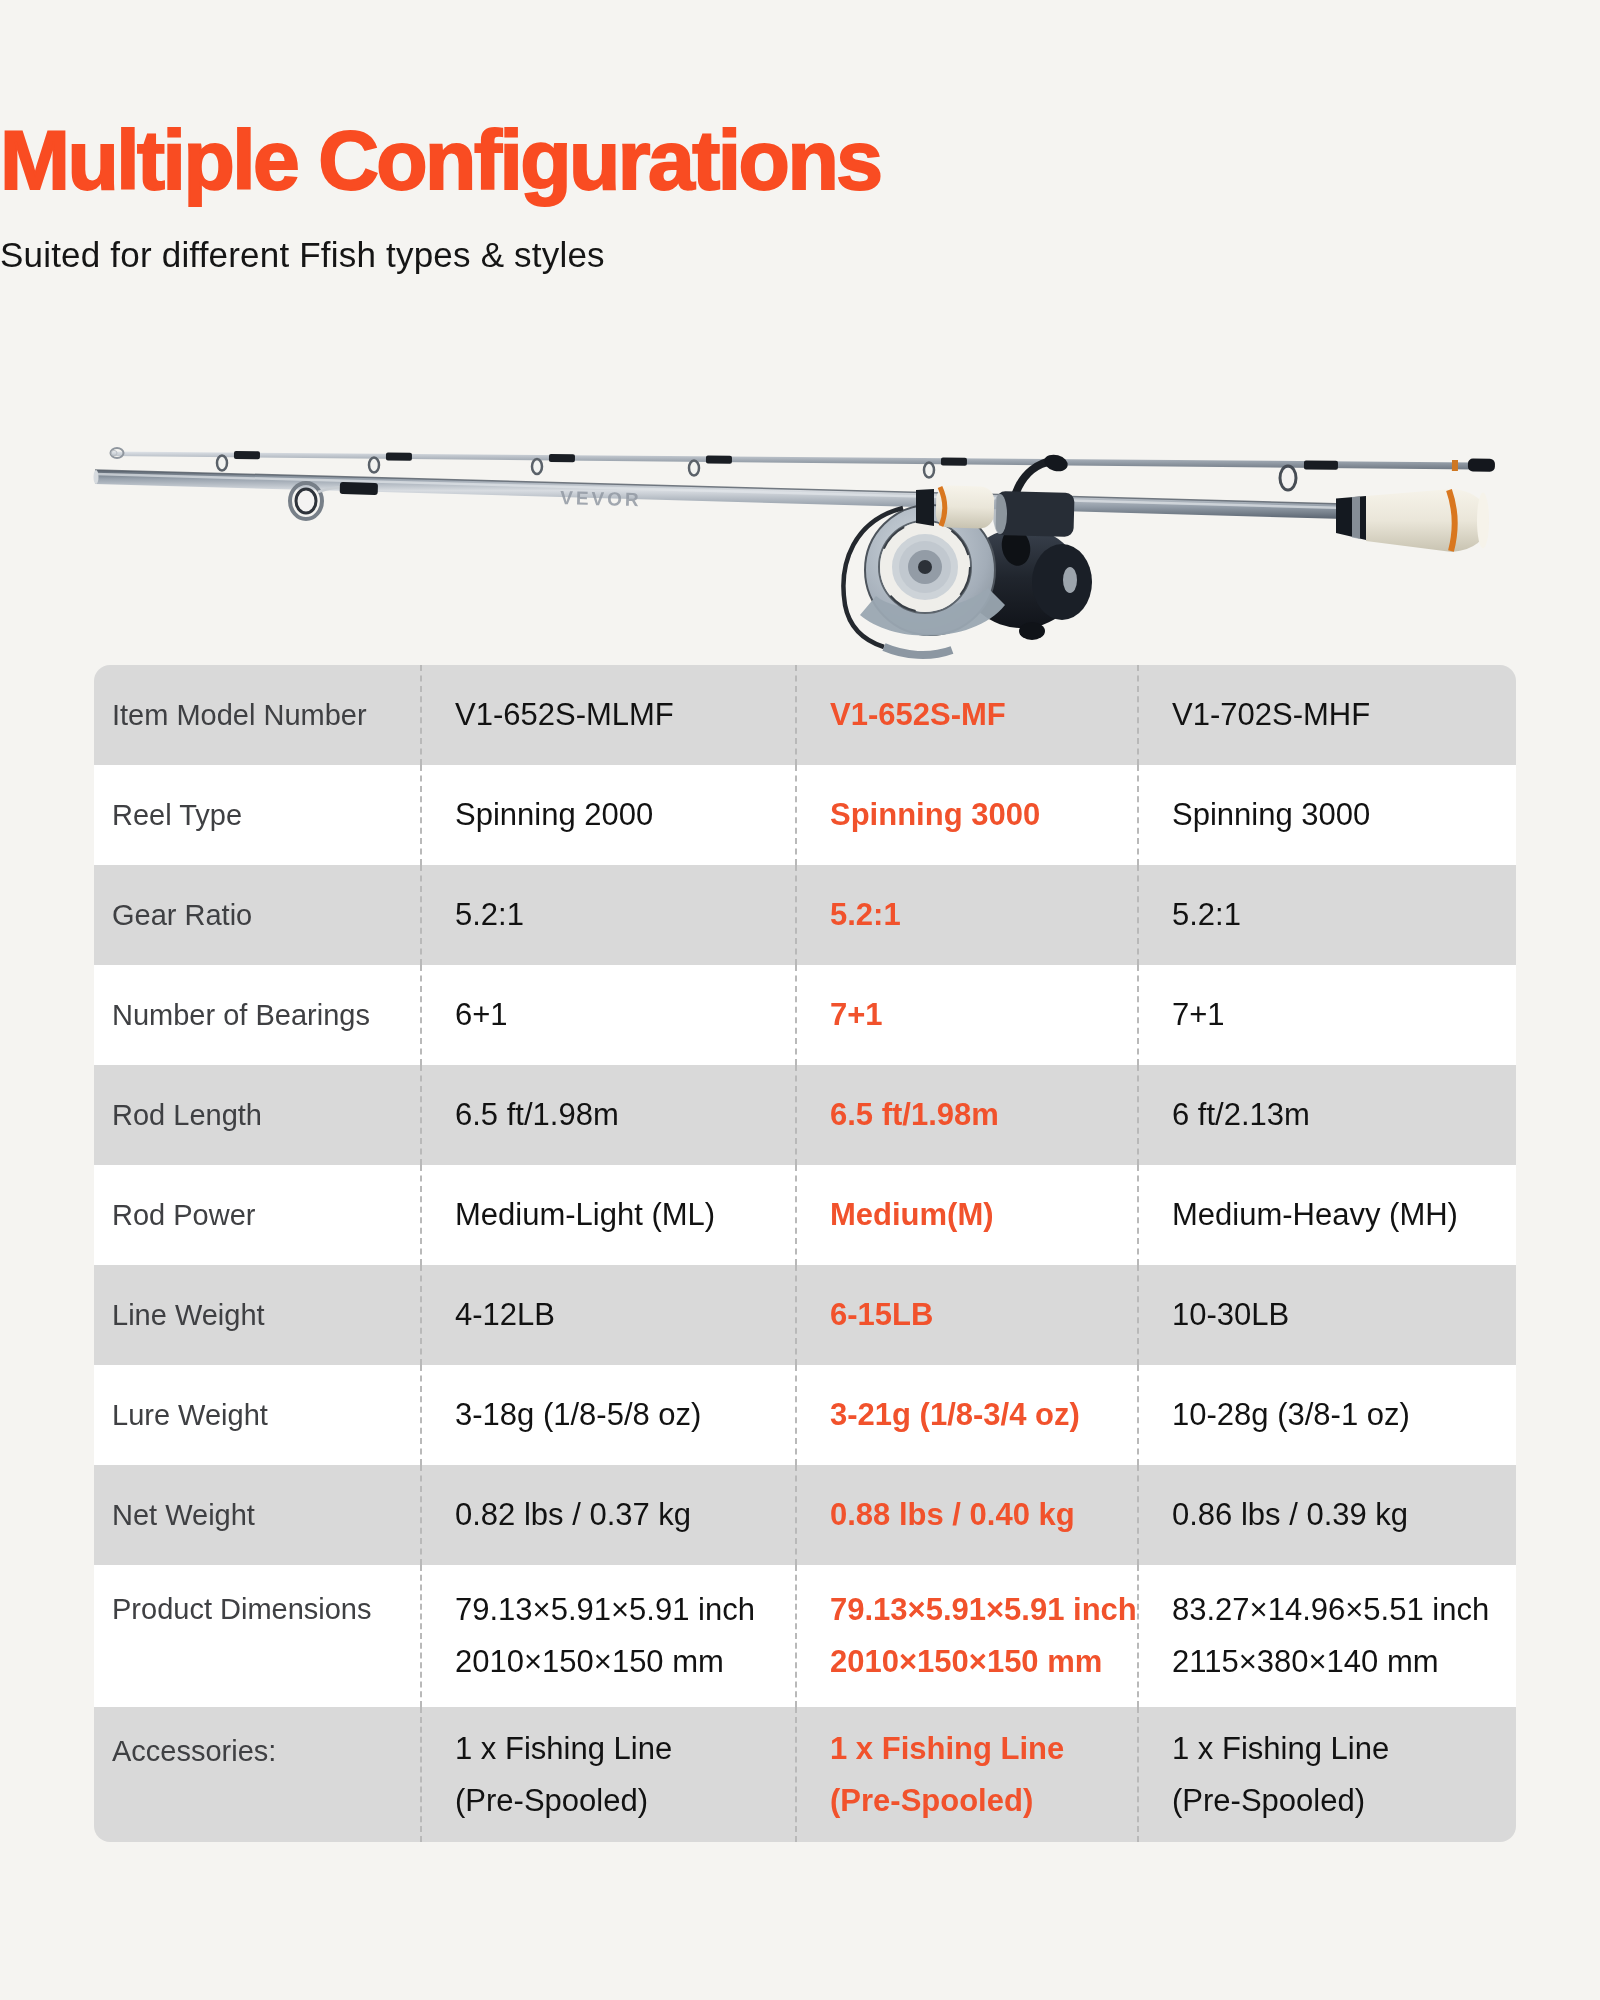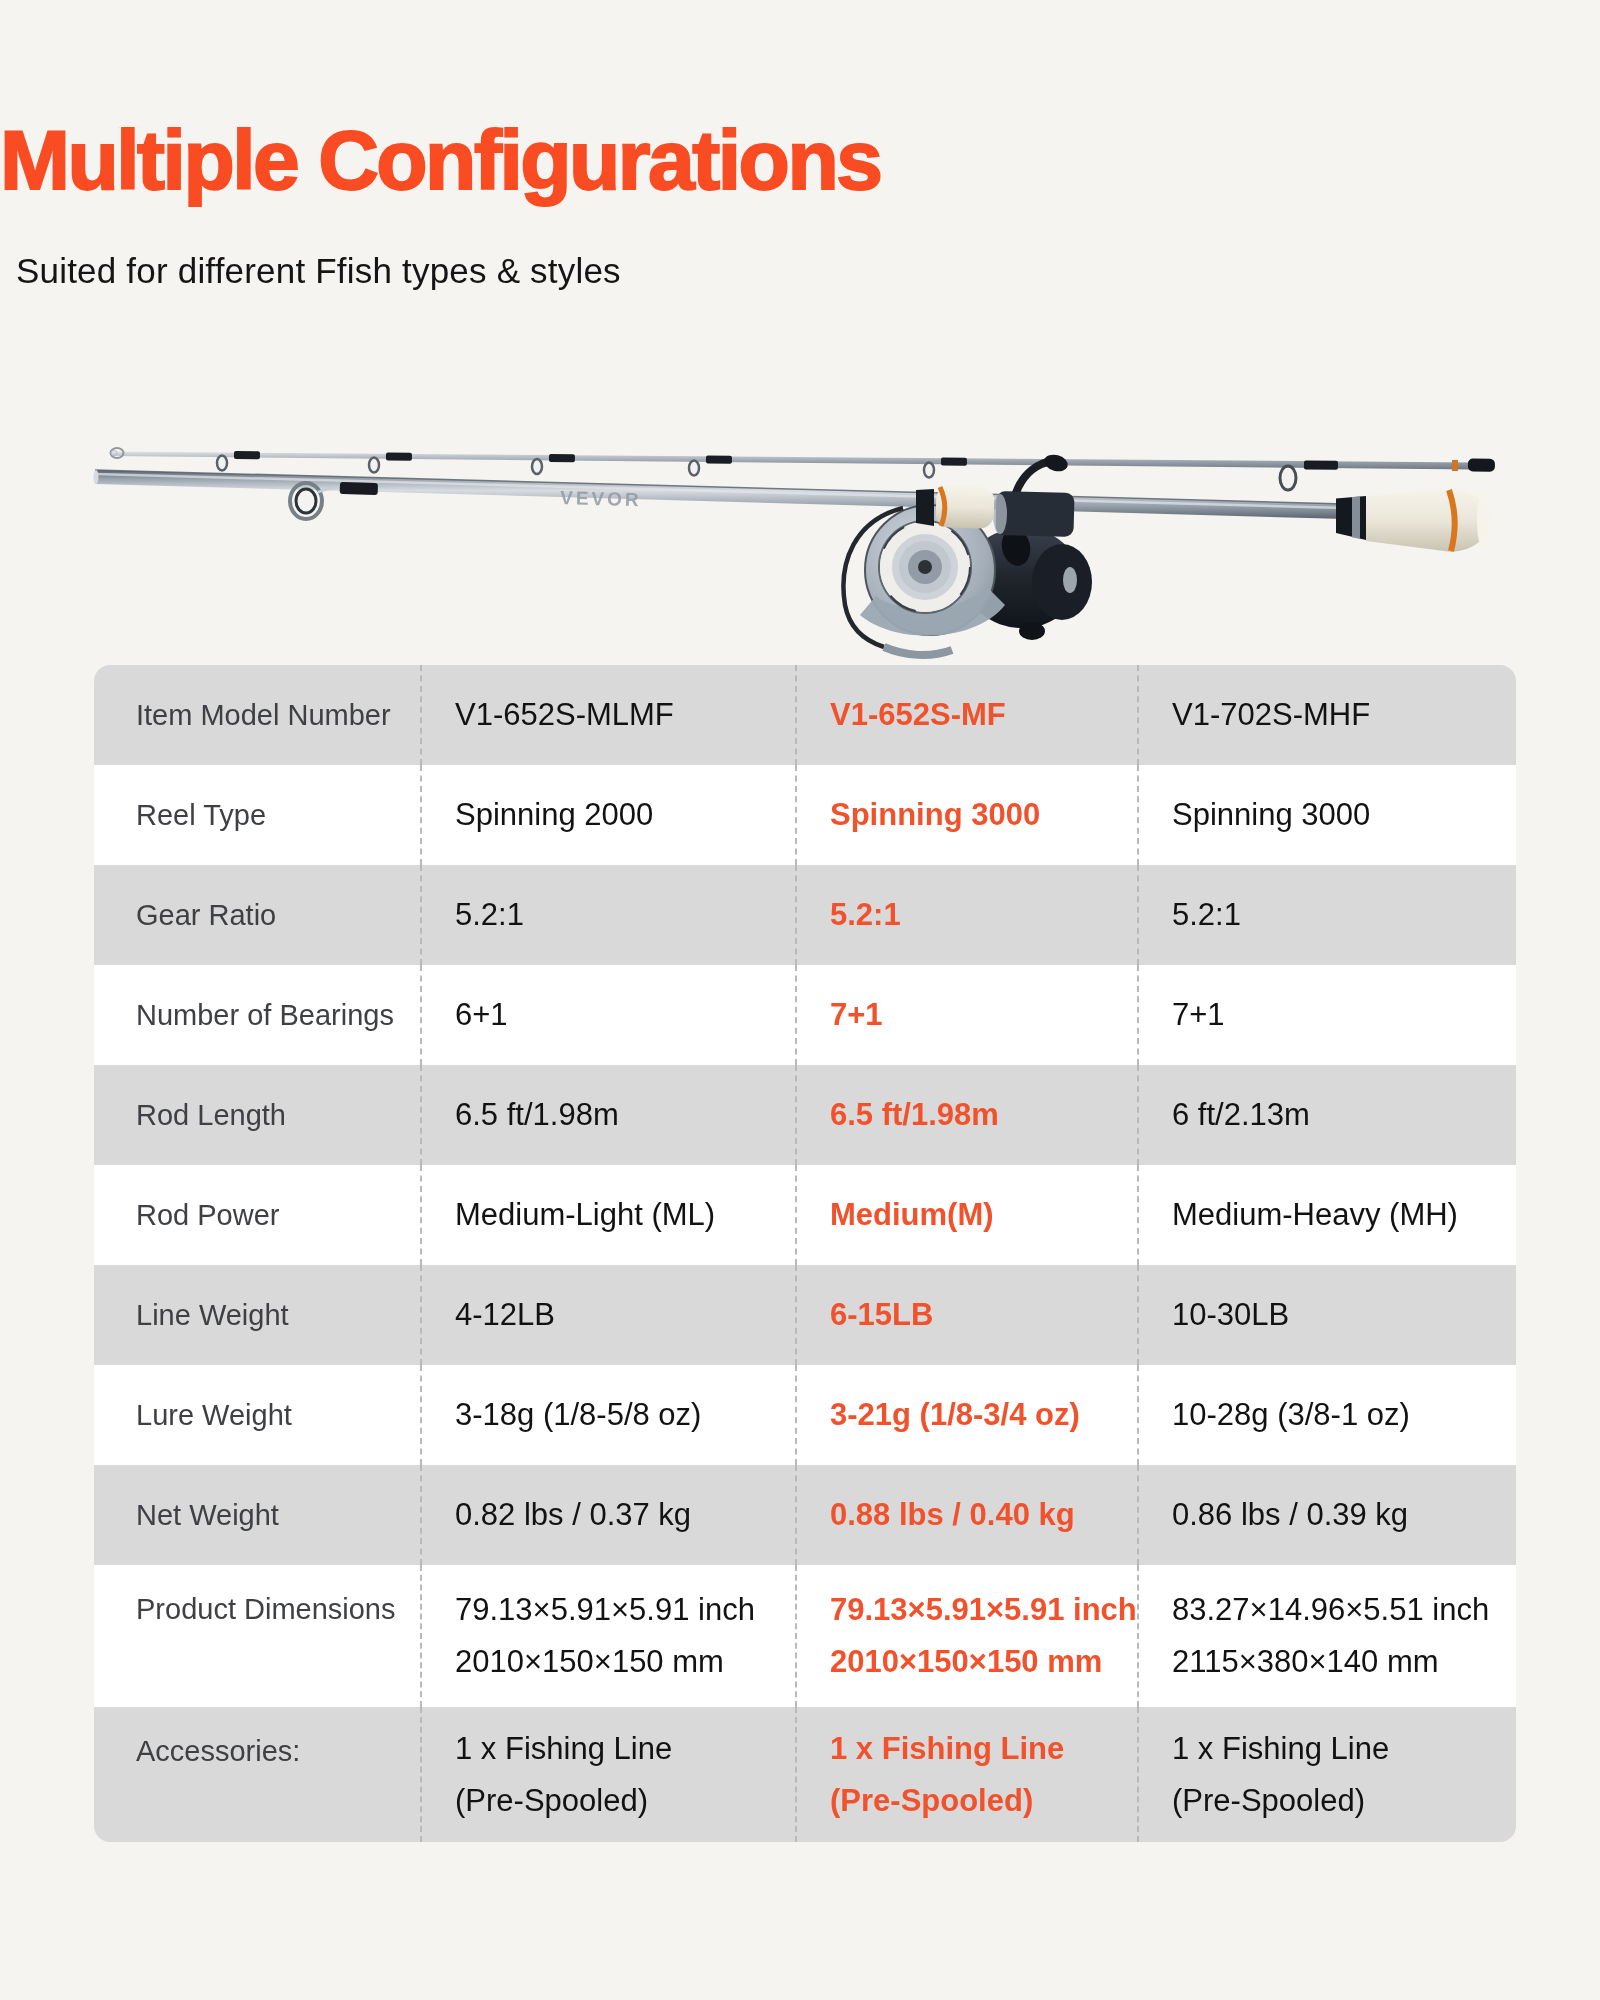--- a/index.html
+++ b/index.html
@@ -13,39 +13,39 @@
 
   
   .hdr{position:absolute;top:0;left:0;width:1600px;text-align:left;}
   .hdr h1{
     margin:0;padding-top:112px;
     font-size:84px;font-weight:700;letter-spacing:-2.5px;
     color:var(--accent,#f94c22);
     -webkit-text-stroke:2px var(--accent,#f94c22);
   }
   .hdr p{
-    margin:16px;padding-top:26px;
+    margin:0;padding-top:26px;
     font-size:35px;font-weight:400;color:#151515;letter-spacing:.2px;
   }
 
   
   .hero{position:absolute;top:400px;left:0;display:block;}
 
   
   .spec-table{
     position:absolute;left:94px;top:665px;width:1422px;
     border-radius:16px;overflow:hidden;
   }
   .row{display:grid;grid-template-columns:326px 375px 342px 379px;height:100px;}
   .row:nth-child(odd){background:var(--row-gray,#d9d9d9);}
   .row:nth-child(even){background:var(--row-white,#ffffff);}
   .row:nth-child(10){height:142px;}
   .row:nth-child(11){height:135px;}
   .cell{display:flex;flex-direction:column;justify-content:center;min-width:0;}
-  .cell.label{padding-left:42px;font-size:29px;color:var(--label-color,#3f4043);}
+  .cell.label{padding-left:18px;font-size:29px;color:var(--label-color,#3f4043);}
   .cell.value{border-left:2px dashed #b9b9b9;padding-left:33px;}
   .cell.value .line{font-size:31px;line-height:52px;color:var(--value-color,#121212);white-space:nowrap;}
   .row:nth-child(10) .cell.label,
   .row:nth-child(11) .cell.label{justify-content:flex-start;padding-top:28px;}
   .cell.value.highlight .line{color:var(--accent-table,#f1522c);font-weight:700;}
 </style>
 </head>
 <body>
 
 <div class="page">

